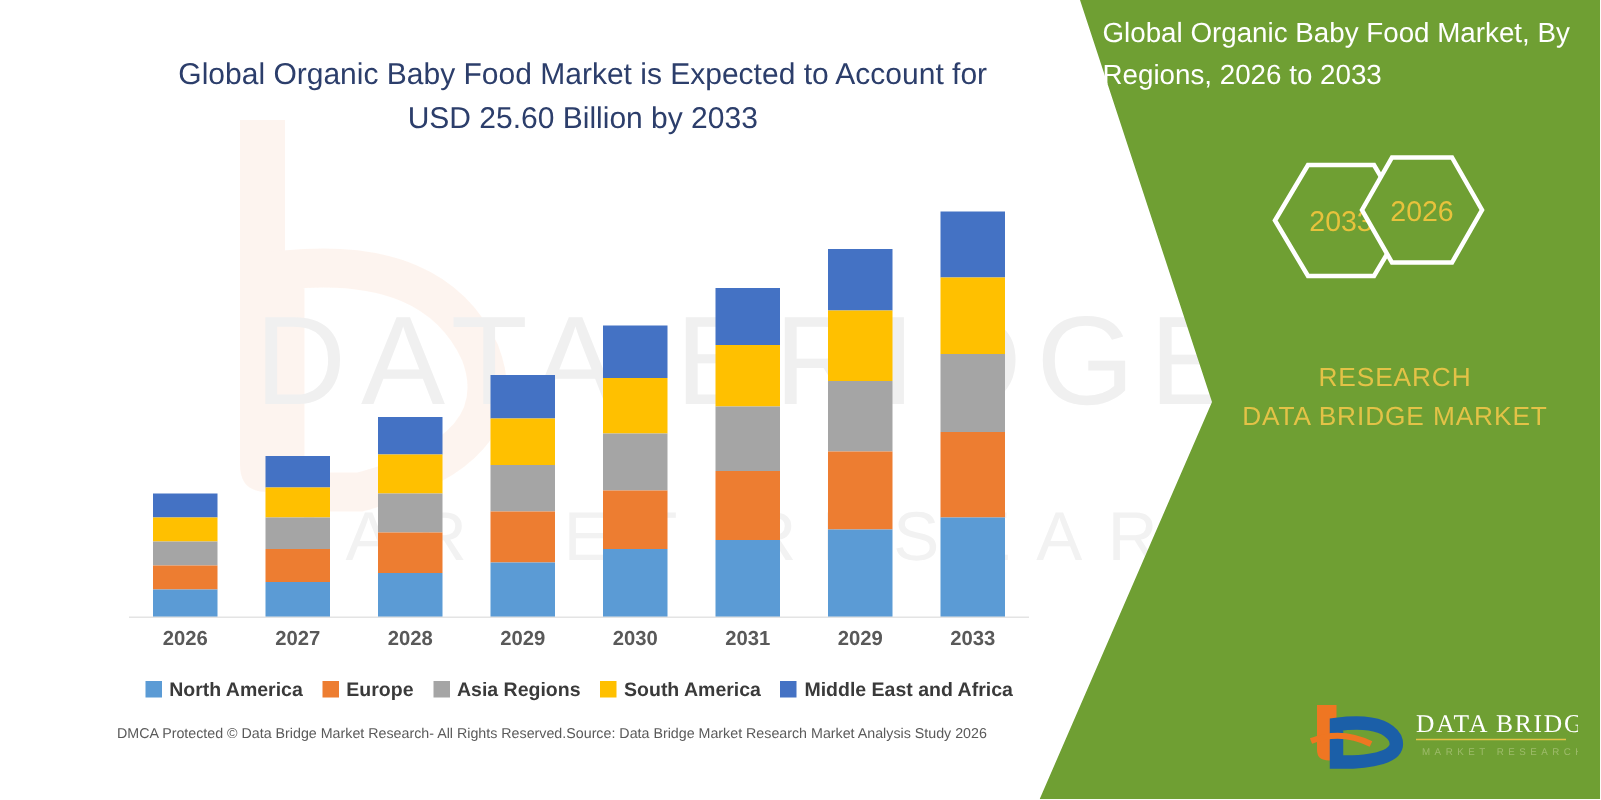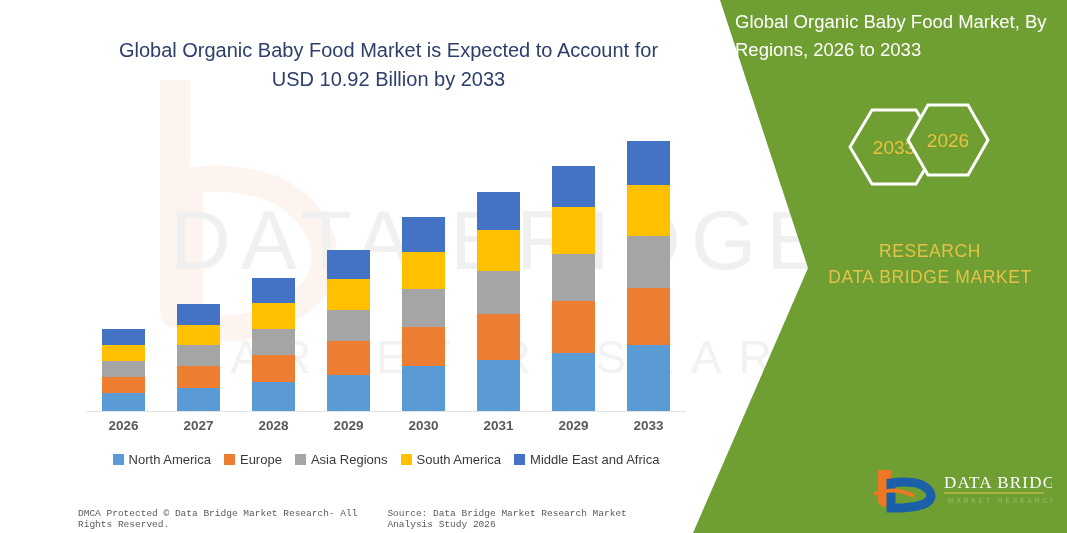--- a/index.html
+++ b/index.html
@@ -27,25 +27,25 @@
   .axis-line{position:absolute;left:0;bottom:0;width:600px;height:1px;background:#e4e4e4;}
   .xlabels{position:absolute;left:86px;top:418px;width:600px;display:flex;
            justify-content:space-around;}
   .xlabel{width:64px;text-align:center;font-size:13.5px;font-weight:bold;color:#595959;}
 
   
   .legend{position:absolute;left:86px;top:452px;width:600px;display:flex;
           justify-content:center;align-items:center;gap:13px;}
   .legend-item{display:flex;align-items:center;gap:5px;}
   .swatch{width:11px;height:11px;display:block;}
-  .legend-label{font-size:13px;font-weight:normal;color:#3a3a3a;white-space:nowrap;}
-
-  
-  .footer{position:absolute;left:78px;top:508px;width:600px;display:flex;
-          justify-content:space-between;font-family:Liberation Mono, monospace;
+  .legend-label{font-size:13px;font-weight:bold;color:#3a3a3a;white-space:nowrap;}
+
+  
+  .footer{position:absolute;left:78px;top:484px;width:600px;display:flex;
+          justify-content:flex-start;font-family:Liberation Sans, sans-serif;
           font-size:9.5px;color:#5a5a5a;}
 
   
   .green{position:absolute;left:660px;top:0;width:407px;height:533px;background:#6f9f33;
          clip-path:polygon(60px 0, 407px 0, 407px 533px, 33px 533px, 148px 268px);}
   .green-title{position:absolute;left:735px;top:8px;width:315px;text-align:left;
                font-size:18.5px;line-height:1.5;color:#ffffff;font-weight:400;}
   .hexwrap{position:absolute;left:820px;top:92px;width:200px;height:115px;}
   .hex-label{fill:#e8c23c;font-family:"Liberation Sans",sans-serif;font-size:19px;}
   .brand{position:absolute;left:800px;top:238px;width:260px;text-align:center;
@@ -61,21 +61,21 @@
 
   <div class="wm-layer">
     <svg class="wm-b" viewBox="0 0 250 300">
       <path d="M40 20 L40 250 Q40 268 58 268 L70 268 L70 20 Z" fill="#fdece2"></path>
       <path d="M70 120 Q170 110 200 175 Q225 240 120 268 L70 268 Z" fill="none" stroke="#fdece2" stroke-width="26"></path>
     </svg>
     <div class="wm-text">DATA BRIDGE</div>
     <div class="wm-text2">MARKET RESEARCH</div>
   </div>
 
-  <div class="title">Global Organic Baby Food Market is Expected to Account for USD 10.92 Billion by 2033</div>
+  <div class="title">Global Organic Baby Food Market is Expected to Account for USD 25.60 Billion by 2033</div>
 
   <div class="chart">
     <div class="plot" id="plot">
         <div class="bar-col">
           <span class="seg" style="height: 18.7194px; background: rgb(91, 155, 213);"></span>
           <span class="seg" style="height: 16.6033px; background: rgb(237, 125, 49);"></span>
           <span class="seg" style="height: 15.6267px; background: rgb(165, 165, 165);"></span>
           <span class="seg" style="height: 16.115px; background: rgb(255, 192, 0);"></span>
           <span class="seg" style="height: 16.2778px; background: rgb(68, 114, 196);"></span>
         </div>

